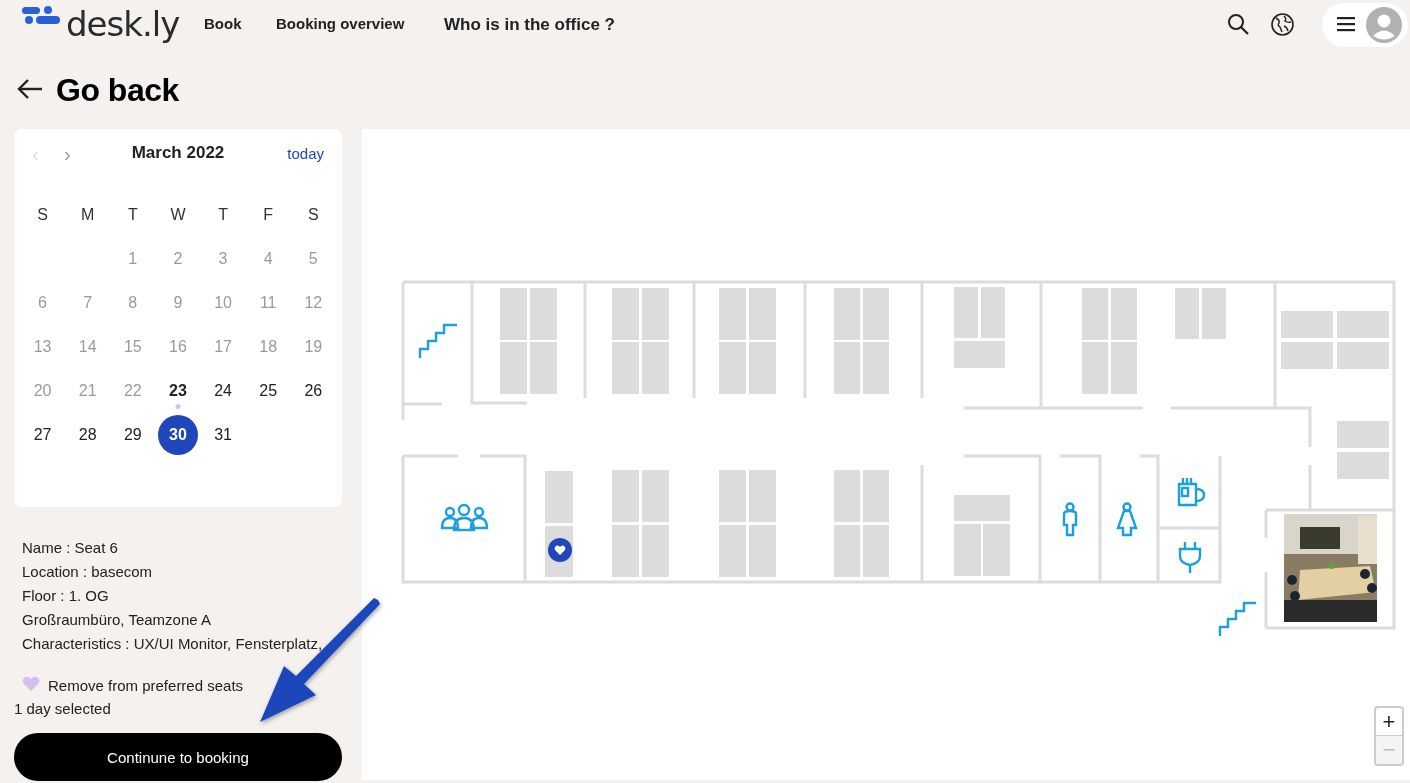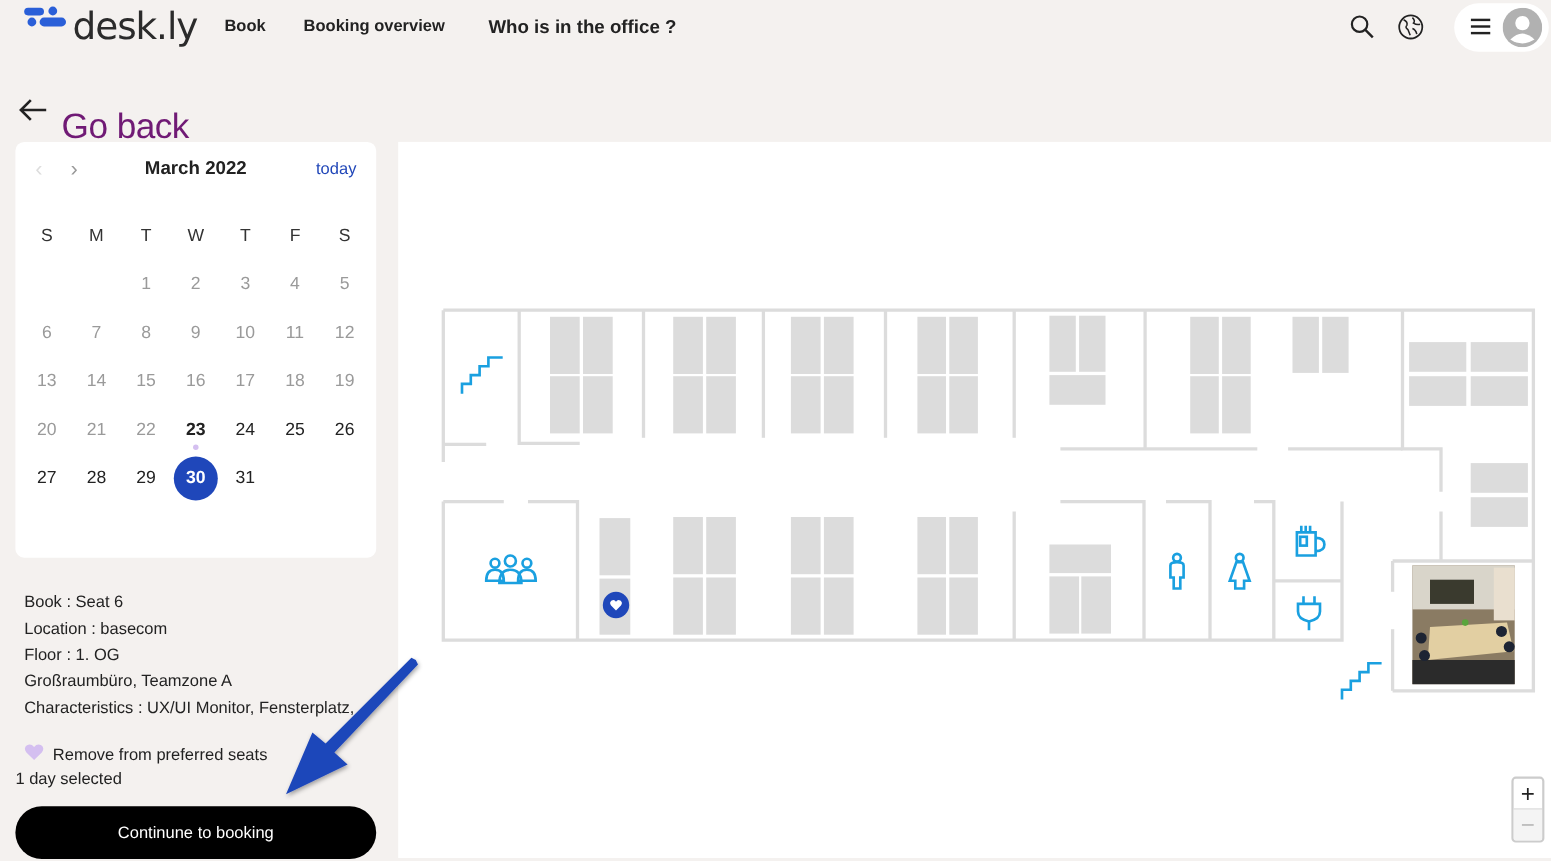--- a/index.html
+++ b/index.html
@@ -8,21 +8,21 @@
 
   .topbar { position: absolute; left: 0; top: 0; width: 1410px; height: 50px; }
   .logo { position: absolute; left: 22px; top: 4px; display: flex; align-items: flex-start; cursor: pointer; }
   .logo-mark { width: 38px; height: 20px; position: relative; margin-right: 6px; }
   .logo-mark span { position: absolute; background: #2a5fd8; border-radius: 4px; }
   .logo-text { font-size: 34px; color: #2b2b2b; letter-spacing: -1px; font-family: "DejaVu Sans", sans-serif; }
   .icon-btn { position: absolute; cursor: pointer; }
   .user-pill { position: absolute; left: 1322px; top: 3px; width: 86px; height: 44px; background: #fff; border-radius: 22px; }
 
   .back { position: absolute; left: 16px; top: 72px; display: flex; align-items: center; cursor: pointer; }
-  .back-title { font-size: 32px; font-weight: normal; color: #701a75; margin-left: 12px; letter-spacing: -0.5px; margin-top: 24px; }
+  .back-title { font-size: 32px; font-weight: bold; color: #000000; margin-left: 12px; letter-spacing: -0.5px; }
 
   .calendar { position: absolute; left: 14px; top: 129px; width: 328px; height: 378px; background: #fff; border-radius: 8px; }
   .cal-head { position: absolute; left: 0; top: 0; width: 100%; height: 48px; }
   .cal-prev, .cal-next { position: absolute; top: 14px; font-size: 20px; cursor: pointer; }
   .cal-prev { left: 18px; color: #ddd; }
   .cal-next { left: 50px; color: #999; }
   .cal-title { position: absolute; left: 0; width: 328px; text-align: center; top: 14px; font-size: 17px; font-weight: bold; color: #222; }
   .cal-today { position: absolute; right: 18px; top: 16px; font-size: 15px; color: #2046b8; cursor: pointer; }
   .cal-grid { position: absolute; left: 6px; top: 64px; width: 316px; }
   .cal-row { display: flex; height: 44px; align-items: center; }
@@ -166,21 +166,21 @@
         <div class="cal-cell day-future">29</div>
         <div class="cal-cell day-selected"><span class="circle"></span><span class="num">30</span></div>
         <div class="cal-cell day-future">31</div>
         <div class="cal-cell"></div>
         <div class="cal-cell"></div>
       </div>
     </div>
 </div>
 
 <div class="details">
-  <div><span>Book : </span><b>Seat 6</b></div>
+  <div><span>Name : </span><b>Seat 6</b></div>
   <div><span>Location : </span><b>basecom</b></div>
   <div><span>Floor : </span><b>1. OG</b></div>
   <div><b>Großraumbüro, Teamzone A</b></div>
   <div><span>Characteristics : </span><b>UX/UI Monitor, Fensterplatz,</b></div>
 </div>
 
 <div class="pref">
   <span class="pref-heart">
     <svg width="18" height="16" viewBox="0 0 18 16">
         <path d="M9 15 L2 8 Q-1 4 2.5 1.5 Q6 -0.5 9 3 Q12 -0.5 15.5 1.5 Q19 4 16 8Z" fill="#d4bff0"></path>

